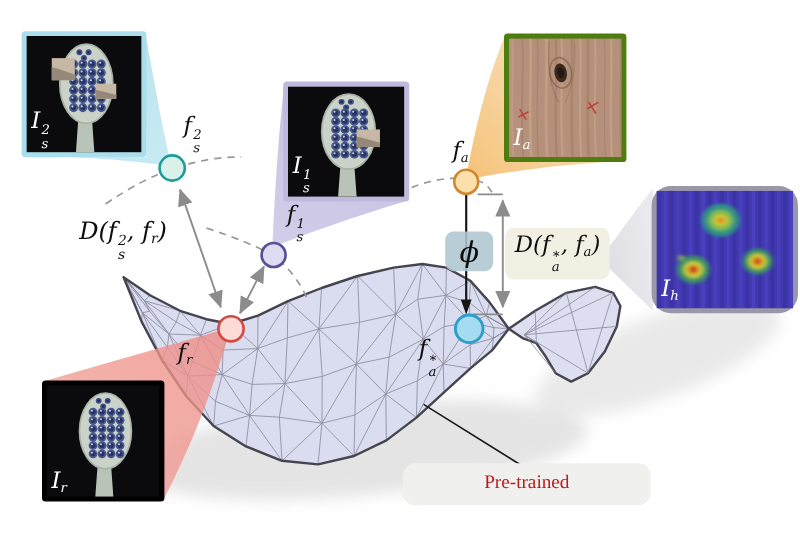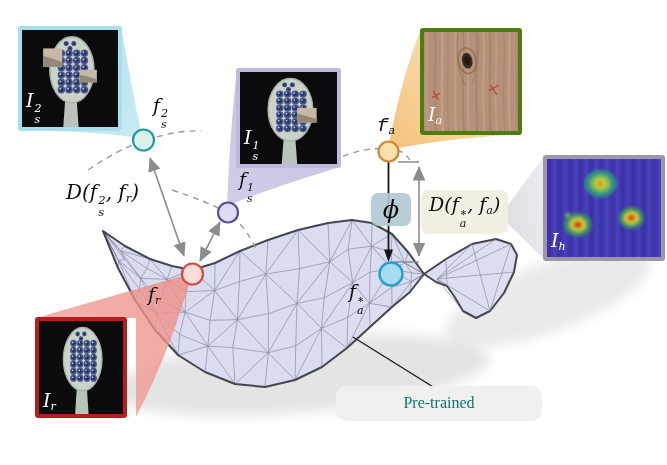--- a/index.html
+++ b/index.html
@@ -13,21 +13,21 @@
   .mlabel{position:absolute;z-index:4;font-style:italic;font-size:19px;color:#0d0d0d;
           white-space:nowrap;line-height:1.1;}
   .badge{position:absolute;z-index:4;display:flex;align-items:center;justify-content:center;
          font-style:italic;color:#0d0d0d;}
   #phi-box{left:371px;top:193px;width:40px;height:33px;background:rgba(175,198,209,.88);
            border-radius:7px;font-size:24px;}
   #da-box{left:421px;top:190px;background:#f2efe3;border-radius:7px;padding:3px 8px 5px 8px;
           font-size:19px;}
   #ds-label{left:66px;top:181px;font-size:20px;}
   #caption{position:absolute;left:336px;top:386px;width:198px;z-index:4;background:#f0f0ee;
-           border-radius:10px;padding:7px 4px;text-align:center;color:#0f766e;
+           border-radius:10px;padding:7px 4px;text-align:center;color:#b91c1c;
            font-family:"Liberation Serif",serif;font-size:16px;line-height:1.3;}
   
   .stack{display:inline-flex;flex-direction:column;align-items:flex-start;font-size:0.58em;
          line-height:1.02;vertical-align:-0.45em;margin-left:1px;}
   .stack span{display:block;}
   .sub1{font-size:0.58em;vertical-align:-0.28em;}
 </style>
 </head>
 <body>
 
@@ -410,21 +410,21 @@
         <ellipse cx="46" cy="29" rx="5.5" ry="8" fill="#3a2a1e" transform="rotate(-12 46 29)"></ellipse>
         <ellipse cx="46" cy="29" rx="3" ry="4.5" fill="#241811" transform="rotate(-12 46 29)"></ellipse>
         <g stroke="#c23a33" stroke-width="1.4" fill="none" opacity="0.9" stroke-linecap="round">
           <path d="M9,66 l8,-4 M10,60 l5,8"></path>
           <path d="M70,59 l9,-5 M71,54 l6,9"></path>
         </g>
       </svg>
     <span class="ilabel" style="bottom:9px;"><span><span>I</span><span class="sub1">a</span></span></span>
   </div>
 
-  <div class="thumb" style="left:543px;top:155px;width:122px;height:106px;background:#9a98a8;">
+  <div class="thumb" style="left:543px;top:155px;width:122px;height:106px;background:#9a98a8;border-radius:16px;">
     <svg viewBox="0 0 100 100" preserveAspectRatio="none">
         <rect x="0" y="0" width="100" height="100" fill="#4238b0"></rect>
         <line x1="2" y1="0" x2="2" y2="100" stroke="#3930a0" stroke-width="2.6" opacity="0.5"></line>
         <line x1="6.6" y1="0" x2="6.6" y2="100" stroke="#4d44c4" stroke-width="2.6" opacity="0.6365518379880086"></line>
         <line x1="11.2" y1="0" x2="11.2" y2="100" stroke="#3930a0" stroke-width="2.6" opacity="0.633160731256794"></line>
         <line x1="15.799999999999999" y1="0" x2="15.799999999999999" y2="100" stroke="#4d44c4" stroke-width="2.6" opacity="0.5515663560161101"></line>
         <line x1="20.4" y1="0" x2="20.4" y2="100" stroke="#3930a0" stroke-width="2.6" opacity="0.6059314787471521"></line>
         <line x1="25" y1="0" x2="25" y2="100" stroke="#4d44c4" stroke-width="2.6" opacity="0.7171719708530873"></line>
         <line x1="29.599999999999998" y1="0" x2="29.599999999999998" y2="100" stroke="#3930a0" stroke-width="2.6" opacity="0.5460661350589362"></line>
         <line x1="34.199999999999996" y1="0" x2="34.199999999999996" y2="100" stroke="#4d44c4" stroke-width="2.6" opacity="0.6944603822630597"></line>
@@ -453,21 +453,21 @@
           <circle cx="27" cy="67" r="1.8" fill="#c03014" opacity="1"></circle>
           <circle cx="74" cy="60" r="11" fill="#379f5c" opacity="0.85"></circle>
           <circle cx="74" cy="60" r="7" fill="#c6cc34" opacity="1"></circle>
           <circle cx="74" cy="60" r="3.4" fill="#dd501a" opacity="1"></circle>
           <circle cx="18" cy="57" r="2.4" fill="#8fbf3d" opacity="0.8"></circle>
         </g>
       </svg>
     <span class="ilabel" style="bottom:9px;"><span><span>I</span><span class="sub1">h</span></span></span>
   </div>
 
-  <div class="thumb" style="left:35px;top:317px;width:92px;height:101px;background:#b91c1c;">
+  <div class="thumb" style="left:35px;top:317px;width:102px;height:101px;background:#000000;">
     <svg viewBox="0 0 100 100" preserveAspectRatio="none">
         <rect x="0" y="0" width="100" height="100" fill="#0b0b0d"></rect>
         <path d="M45,72 L43,100 L59,100 L57,72 Z" fill="#b9c3b8"></path>
         <ellipse cx="52" cy="41" rx="23" ry="34" fill="#cbd3c9"></ellipse>
         <ellipse cx="52" cy="41" rx="23" ry="34" fill="none" stroke="#a8b2a6" stroke-width="1.5"></ellipse>
         <circle cx="46" cy="14" r="2.6" fill="#3e4d84"></circle>
         <circle cx="46" cy="14" r="1.2" fill="#22305c"></circle>
         <circle cx="54" cy="14" r="2.6" fill="#3e4d84"></circle>
         <circle cx="54" cy="14" r="1.2" fill="#22305c"></circle>
         <circle cx="50" cy="19" r="2.6" fill="#3e4d84"></circle>
@@ -549,21 +549,21 @@
   </div>
 
   <div class="mlabel" style="left:153px;top:95px;"><span><span>f</span><span class="stack">
           <span>2</span>
           <span>s</span>
         </span></span></div>
   <div class="mlabel" style="left:239px;top:169px;"><span><span>f</span><span class="stack">
           <span>1</span>
           <span>s</span>
         </span></span></div>
-  <div class="mlabel" style="left:377px;top:116px;font-family:Liberation Mono, monospace;"><span><span>f</span><span class="sub1">a</span></span></div>
+  <div class="mlabel" style="left:377px;top:116px;"><span><span>f</span><span class="sub1">a</span></span></div>
   <div class="mlabel" style="left:148px;top:284px;"><span><span>f</span><span class="sub1">r</span></span></div>
   <div class="mlabel" style="left:349px;top:281px;"><span><span>f</span><span class="stack">
           <span>∗</span>
           <span>a</span>
         </span></span></div>
   <div class="mlabel" id="ds-label"><span>D(</span><span><span>f</span><span class="stack">
           <span>2</span>
           <span>s</span>
         </span></span><span>, </span><span><span>f</span><span class="sub1">r</span></span><span>)</span></div>
 

